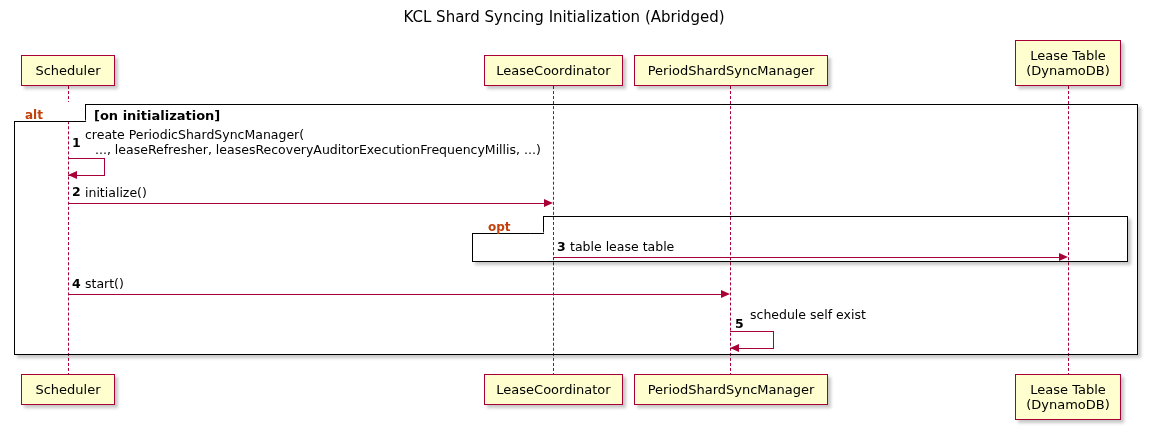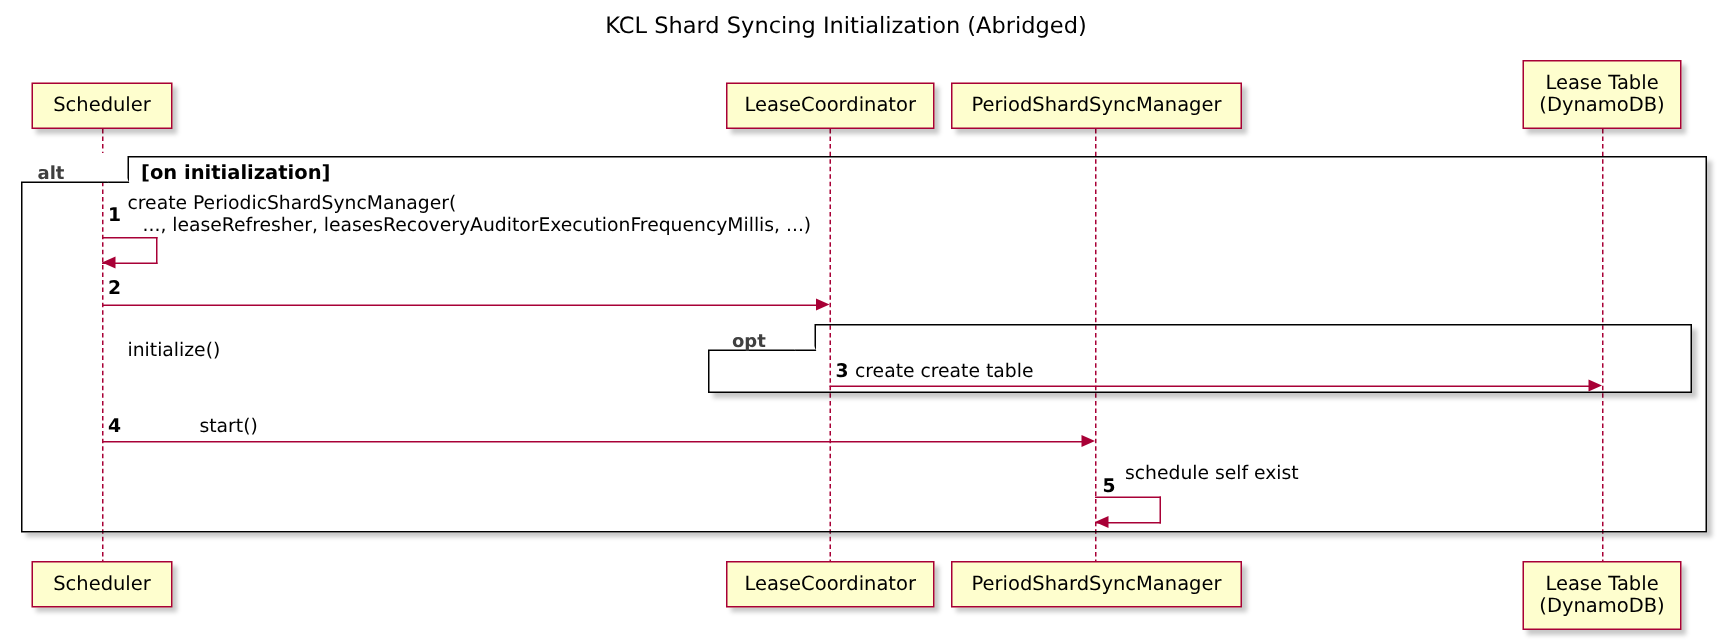--- a/index.html
+++ b/index.html
@@ -87,21 +87,21 @@
     border-bottom: 1.5px solid #000000;
     box-sizing: border-box;
     transform: skewX(25deg);
     transform-origin: bottom left;
     border-left: none;
   }
   .fragment-label {
     position: absolute;
     font-size: 12px;
     font-weight: bold;
-    color: #404040;
+    color: #c2410c;
     white-space: nowrap;
   }
   .fragment-cond {
     position: absolute;
     font-size: 13px;
     font-weight: bold;
     color: #000000;
     white-space: nowrap;
   }
 
@@ -186,38 +186,38 @@
   <div class="fragment-label" style="left:25px; top:108px;">alt</div>
   <div class="fragment-cond" style="left:94px; top:108px;">[on initialization]</div>
 
   <div class="msg-num" style="left:72px; top:135px;">1</div>
   <div class="msg-label" style="left:95px; top:142px;">..., leaseRefresher, leasesRecoveryAuditorExecutionFrequencyMillis, ...)</div>
   <div class="msg-label" style="left:85px; top:127px;">create PeriodicShardSyncManager(</div>
   <div class="selfloop" style="left:68px; top:158px; width:37px; height:18px;"></div>
   <div class="arrow-left" style="left:68px; top:171px;"></div>
 
   <div class="msg-num" style="left:72px; top:184px;">2</div>
-  <div class="msg-label" style="left:85px; top:185px;margin-top:40px;">initialize()</div>
+  <div class="msg-label" style="left:85px; top:185px;">initialize()</div>
   <div class="msg-line" style="left:68px; top:203px; width:477px;"></div>
   <div class="arrow-right" style="left:544px; top:198.5px;"></div>
 
   <div class="fragment" style="left:472px; top:216px; width:656px; height:46px;">
     <div class="fragment-tab" style="width:72px;">
       <div class="fragment-tab-clip"></div>
     </div>
   </div>
   <div class="fragment-label" style="left:488px; top:220px;">opt</div>
 
   <div class="msg-num" style="left:557px; top:239px;">3</div>
-  <div class="msg-label" style="left:570px; top:239px;">create create table</div>
+  <div class="msg-label" style="left:570px; top:239px;">table lease table</div>
   <div class="msg-line" style="left:553px; top:257px; width:507px;"></div>
   <div class="arrow-right" style="left:1059px; top:252.5px;"></div>
 
   <div class="msg-num" style="left:72px; top:276px;">4</div>
-  <div class="msg-label" style="left:85px; top:276px;margin-left:48px;">start()</div>
+  <div class="msg-label" style="left:85px; top:276px;">start()</div>
   <div class="msg-line" style="left:68px; top:294px; width:654px;"></div>
   <div class="arrow-right" style="left:721px; top:289.5px;"></div>
 
   <div class="msg-num" style="left:735px; top:316px;">5</div>
   <div class="msg-label" style="left:750px; top:307px;">schedule self exist</div>
   <div class="selfloop" style="left:730px; top:331px; width:44px; height:18px;"></div>
   <div class="arrow-left" style="left:730px; top:344px;"></div>
 
   <div class="participant" style="left:21px; top:374px; width:94px; height:31px;">
     <span>Scheduler</span>

